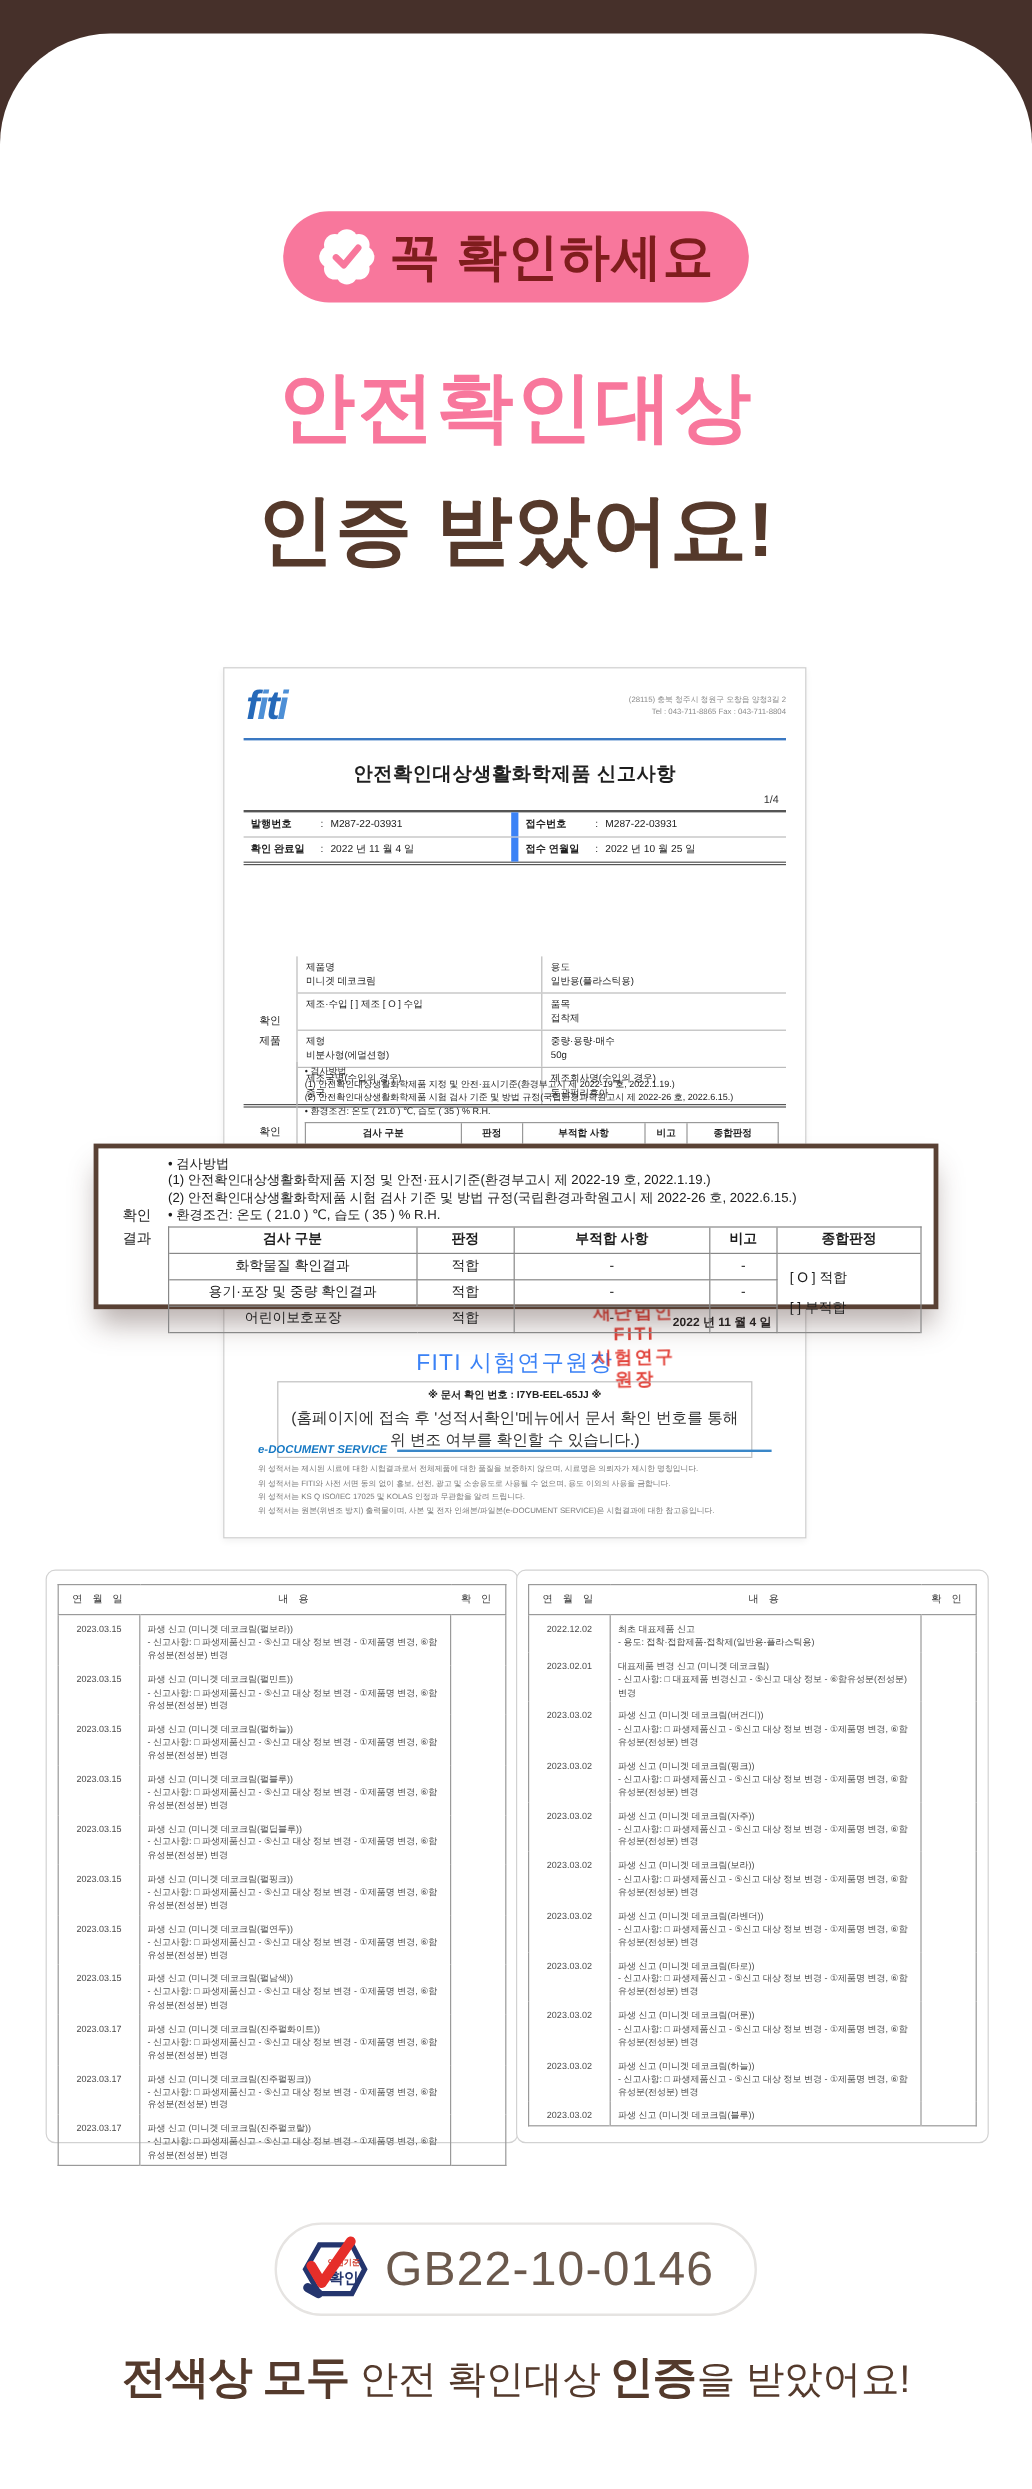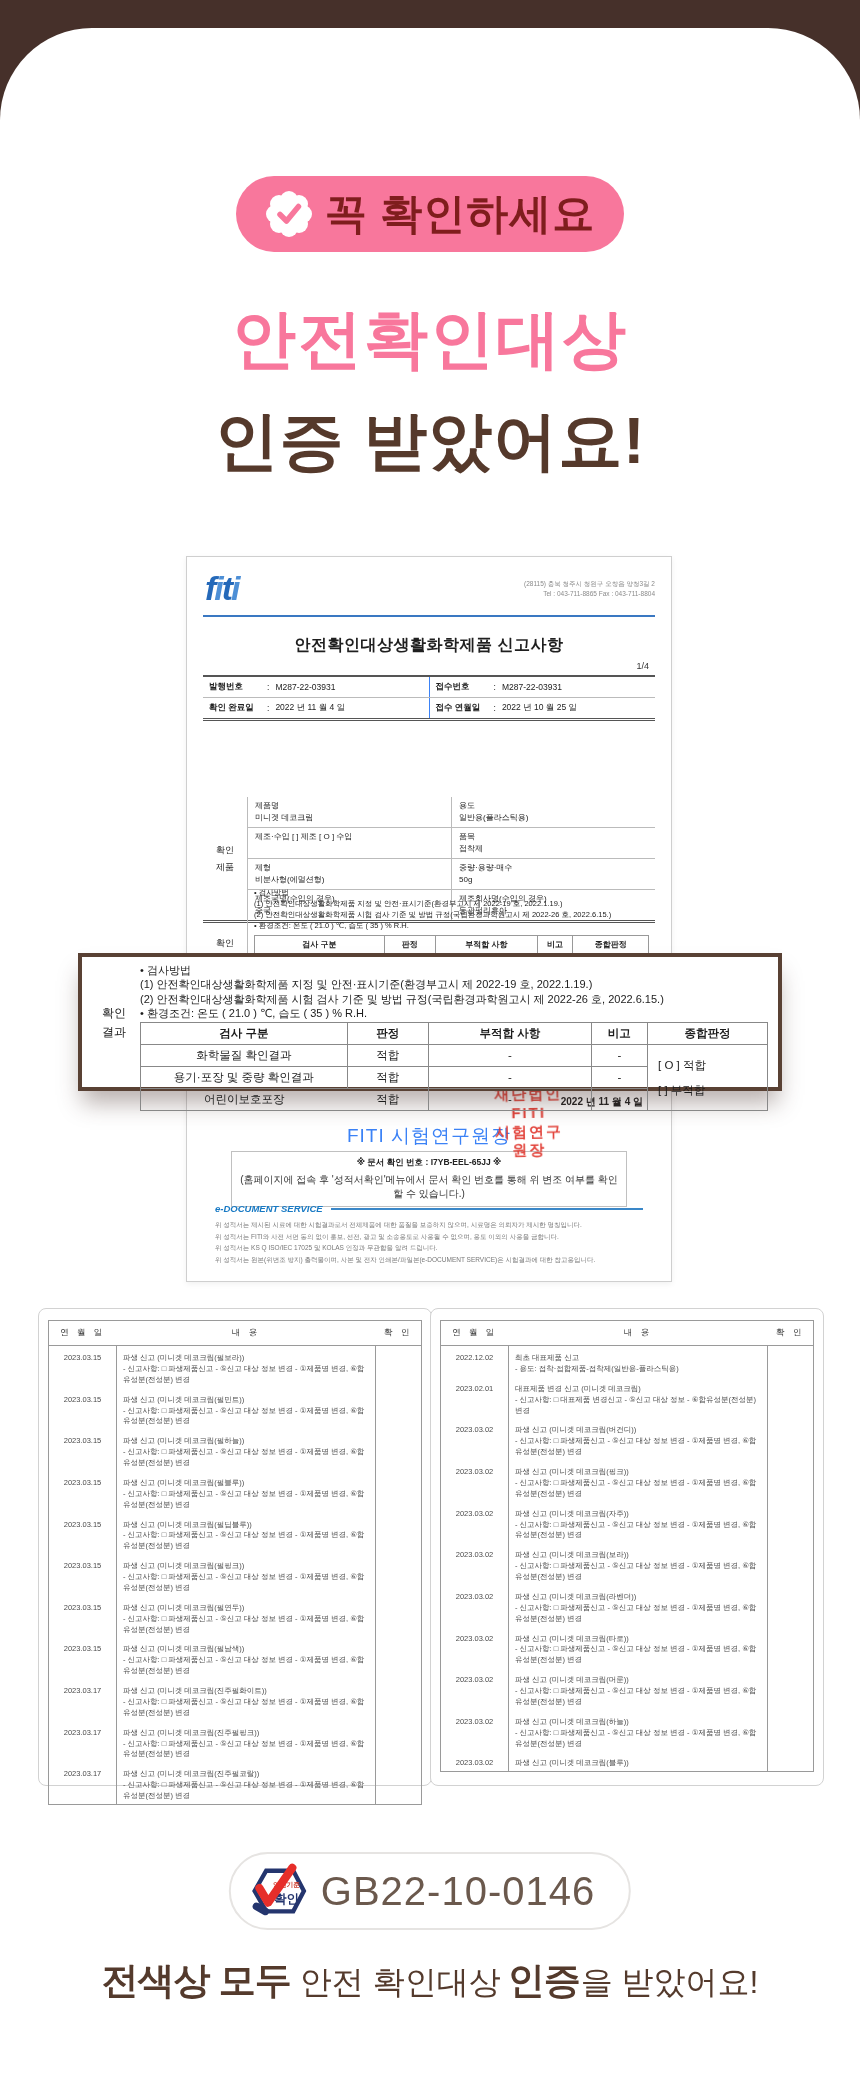--- a/index.html
+++ b/index.html
@@ -28,22 +28,22 @@
   .c-addr{position:absolute;right:16px;top:22px;text-align:right;font-size:6.5px;color:#8a8a8a;
           line-height:1.6;filter:blur(.4px);}
   .c-rule{position:absolute;left:16px;right:16px;top:58px;border-bottom:2px solid #3a78c2;}
   .c-title{position:absolute;left:0;right:0;top:78px;text-align:center;font-size:16px;
            font-weight:800;color:#1f1f1f;letter-spacing:.5px;}
   .c-page{position:absolute;right:22px;top:104px;font-size:9px;color:#333;}
   .c-info{position:absolute;left:16px;right:16px;top:118px;border-top:2px solid #555;
           border-bottom:3px double #555;font-size:8.5px;color:#222;}
   .ci-row{display:flex;border-top:1px solid #bbb;}
   .ci-row:first-child{border-top:none;}
-  .ci-cell{flex:1;display:flex;gap:6px;padding:4px 6px;align-items:center;}
-  .ci-cell:last-child{border-left:1px solid #3b82f6;}
+  .ci-cell{flex:1;display:flex;gap:6px;padding:4px 6px;align-items:flex-start;}
+  .ci-cell:last-child{border-left:6px solid #3b82f6;}
   .ci-label{font-weight:700;min-width:52px;}
   .c-applicant{position:absolute;left:16px;right:16px;top:156px;height:84px;display:flex;
                border-bottom:3px double #555;}
   .ca-label{width:44px;display:flex;align-items:center;justify-content:center;font-size:9px;color:#222;}
   .ca-body{flex:1;border-left:1px solid #bbb;padding:7px 10px;display:flex;gap:26px;}
   .ca-col{display:flex;flex-direction:column;gap:8px;}
   .bar{height:6px;background:#c5c5c5;border-radius:2px;filter:blur(1.6px);}
   
   .c-product{position:absolute;left:16px;right:16px;top:240px;display:flex;border-bottom:3px double #555;}
   .cp-label{width:44px;display:flex;align-items:center;justify-content:center;font-size:9px;
@@ -85,21 +85,21 @@
   
   .c-sign-date{position:absolute;right:28px;top:538px;font-size:10px;font-weight:700;color:#222;}
   .c-signer{position:absolute;left:0;right:0;top:566px;text-align:center;font-size:19px;
             color:#3b82f6;letter-spacing:1px;}
   .stamp{position:absolute;left:300px;top:528px;width:84px;height:100px;color:#e0352c;
          font-weight:800;text-align:center;line-height:1.25;font-size:15px;letter-spacing:2px;
          white-space:pre-line;transform:rotate(-1deg);opacity:.92;z-index:2;filter:blur(.3px);}
   .c-checkbox{position:absolute;left:44px;right:44px;top:594px;border:1px solid #c0c0c0;
               text-align:center;padding:5px 4px;}
   .c-checkno{font-size:8.5px;font-weight:800;color:#222;}
-  .c-checknote{font-size:10px;color:#333;margin-top:4px;}
+  .c-checknote{font-size:13px;color:#333;margin-top:4px;}
   .c-edoc{position:absolute;left:28px;right:28px;top:646px;}
   .edoc-head{display:flex;align-items:center;gap:8px;}
   .edoc-title{font-size:9.5px;font-weight:800;color:#1779c4;font-style:italic;}
   .edoc-line{flex:1;border-bottom:2px solid #3a87c8;}
   .edoc-notes{margin-top:5px;font-size:6.5px;color:#777;line-height:1.8;filter:blur(.45px);}
   
   .hist{position:absolute;top:1308px;width:394px;background:#fff;border:1px solid #d2d2d2;
         border-radius:8px;padding:11px 9px;box-sizing:border-box;height:478px;}
   .hist.left{left:38px;} .hist.right{left:430px;}
   .h-table{width:100%;border-collapse:collapse;border:1px solid #9a9a9a;table-layout:fixed;}

